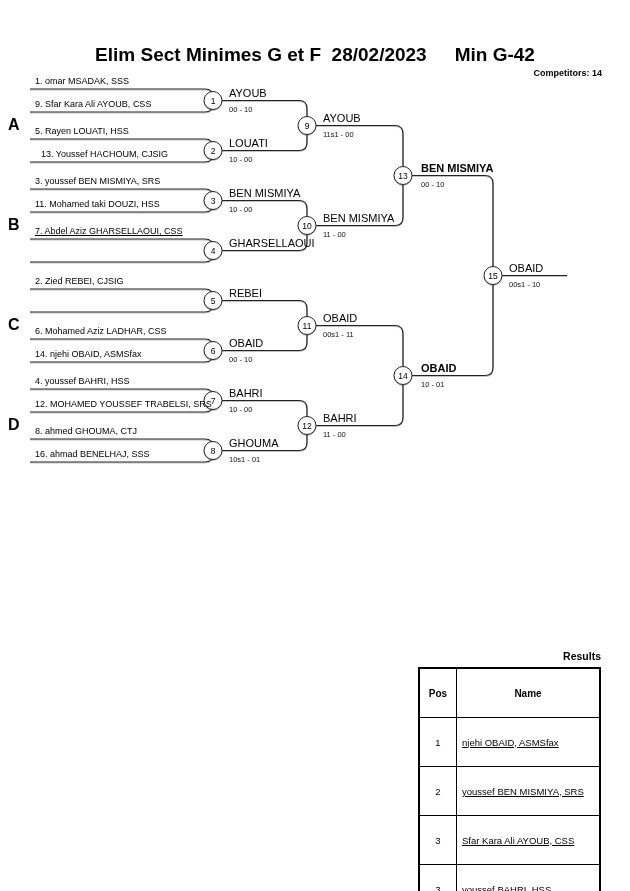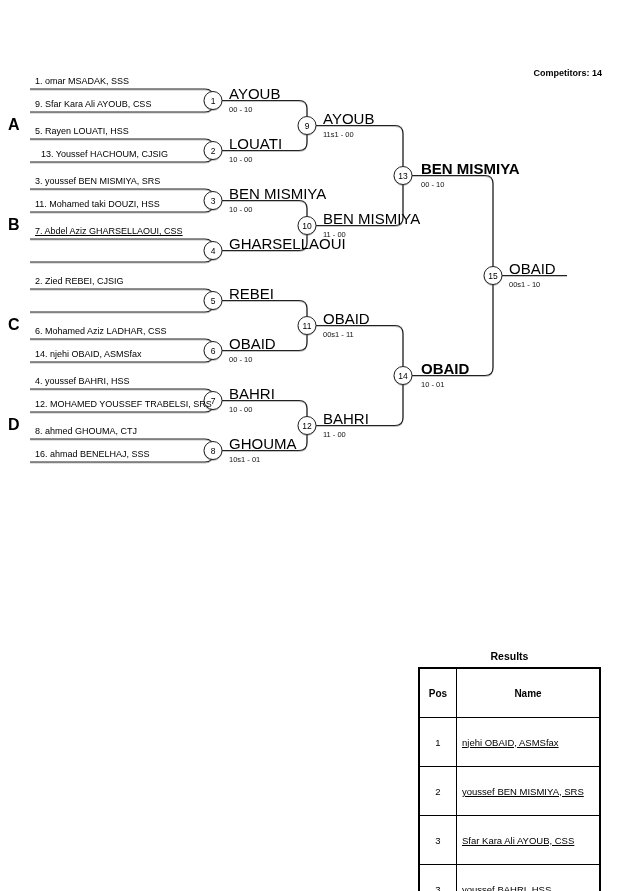--- a/index.html
+++ b/index.html
@@ -4,37 +4,41 @@
 <style>
   html,body{margin:0;padding:0;background:#fff;}
   .sheet{position:relative;width:630px;height:891px;background:#fff;overflow:hidden;
          font-family:"Liberation Sans",sans-serif;color:#000;}
   .title{position:absolute;top:44px;left:0;width:630px;display:flex;justify-content:center;
          gap:28px;font-size:19px;font-weight:bold;white-space:pre;}
   .competitors{position:absolute;top:68px;right:28px;font-size:9px;font-weight:bold;}
   #bracket-svg{position:absolute;top:0;left:0;filter:drop-shadow(0 1.2px 0 #c2c2c2);}
   .lbl{position:absolute;white-space:nowrap;line-height:11px;}
   .seed{font-size:9px;}
-  .win{font-size:15px;}
+  .win{font-size:11px;}
   .win.bold{font-weight:bold;}
   .score{font-size:7.5px;color:#111;}
   .grp{font-size:16px;font-weight:bold;line-height:16px;}
   .results-wrap{position:absolute;left:418px;top:650px;width:183px;}
-  .results-title{text-align:center;font-weight:bold;font-size:10.5px;margin-bottom:5px;}
+  .results-title{text-align:right;font-weight:bold;font-size:10.5px;margin-bottom:5px;}
   table.results{border-collapse:collapse;width:183px;border:2px solid #000;table-layout:fixed;}
   table.results th,table.results td{border:1px solid #000;height:16px;font-size:9.5px;padding:16px 5px;overflow:hidden;}
   table.results th{font-weight:bold;text-align:center;font-size:10px;}
   th.pos-col,td.pos{width:26px;text-align:center;padding:0 2px;}
   td.name{text-align:left;text-decoration:underline;}
 </style>
 </head>
 <body>
 
 <div class="sheet">
 
+  <div class="title">
+    <span>Elim Sect Minimes G et F  28/02/2023</span>
+    <span>Min G-42</span>
+  </div>
 
   <div class="competitors">Competitors: 14</div>
 
   <svg id="bracket-svg" width="630" height="891" viewBox="0 0 630 891">
       <path d="M30 89 H205 Q213 89 213 97 V91.5" fill="none" stroke="#222" stroke-width="1.2"></path>
       <path d="M30 112 H205 Q213 112 213 104 V109.5" fill="none" stroke="#222" stroke-width="1.2"></path>
       <path d="M30 139 H205 Q213 139 213 147 V141.5" fill="none" stroke="#222" stroke-width="1.2"></path>
       <path d="M30 162 H205 Q213 162 213 154 V159.5" fill="none" stroke="#222" stroke-width="1.2"></path>
       <path d="M30 189 H205 Q213 189 213 197 V191.5" fill="none" stroke="#222" stroke-width="1.2"></path>
       <path d="M30 212 H205 Q213 212 213 204 V209.5" fill="none" stroke="#222" stroke-width="1.2"></path>

